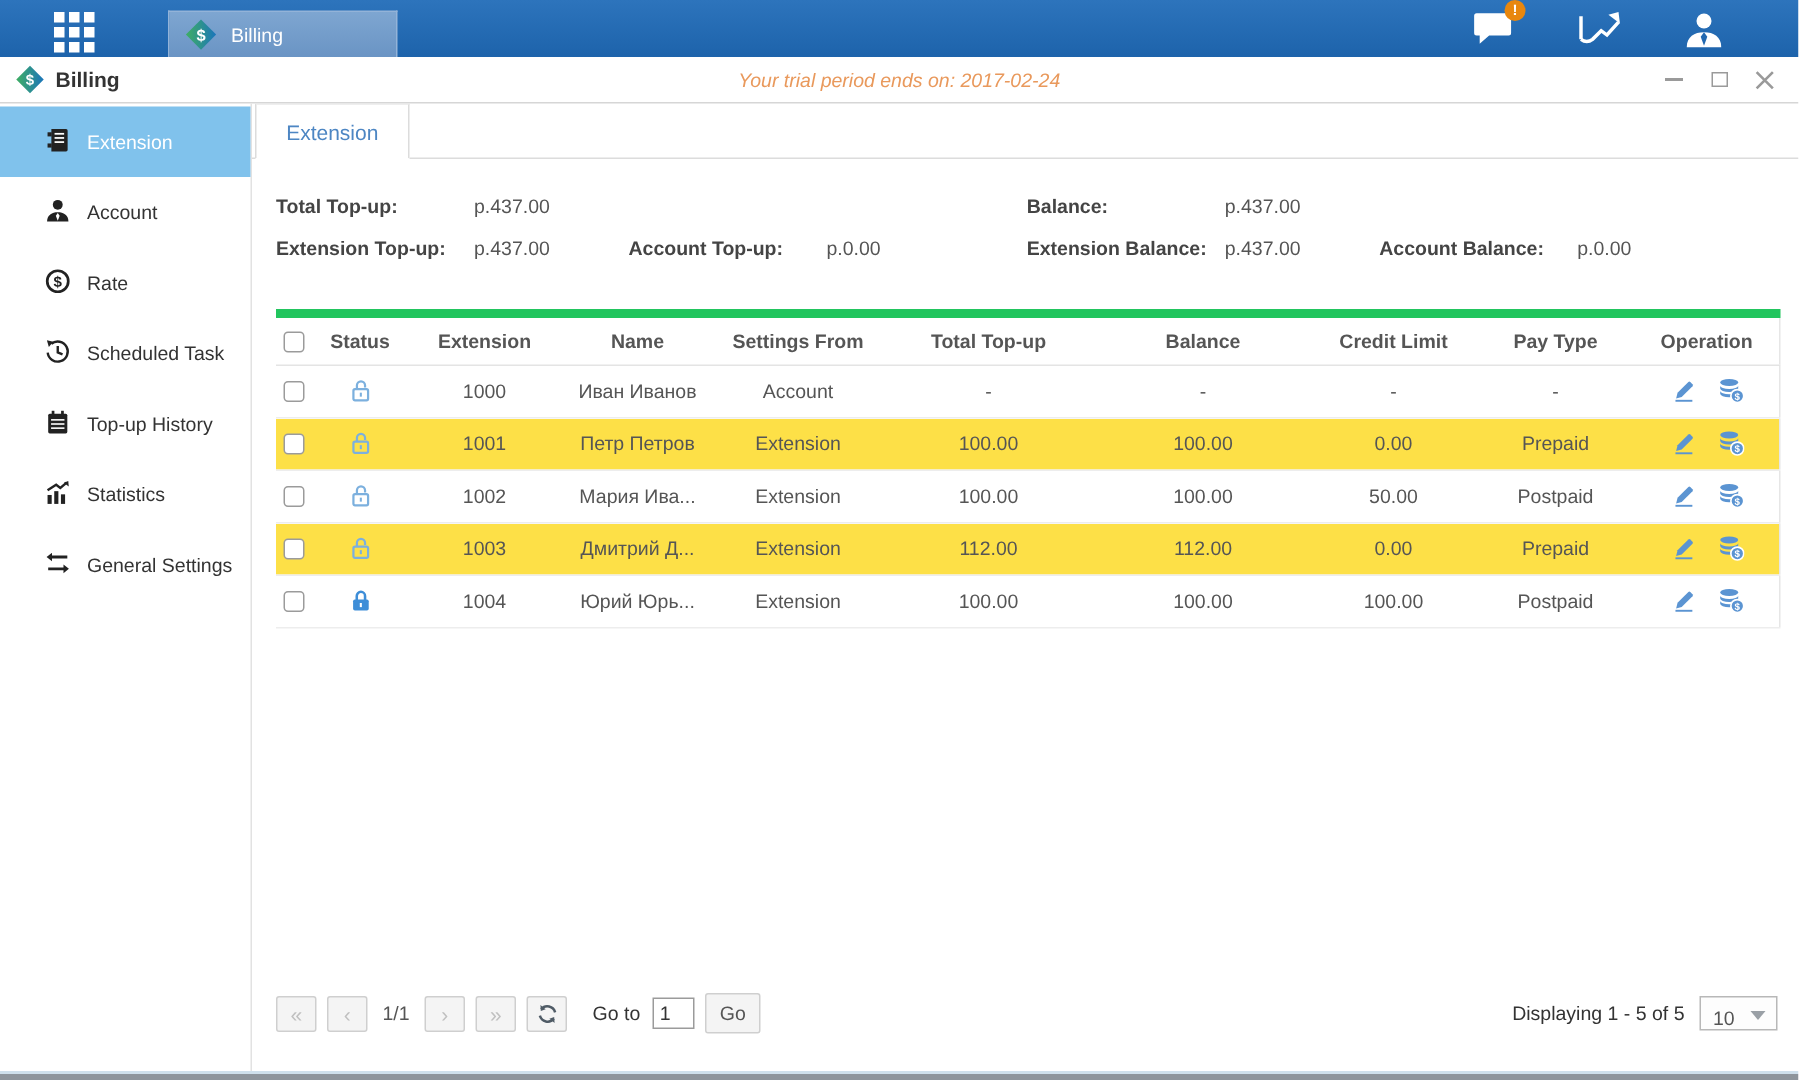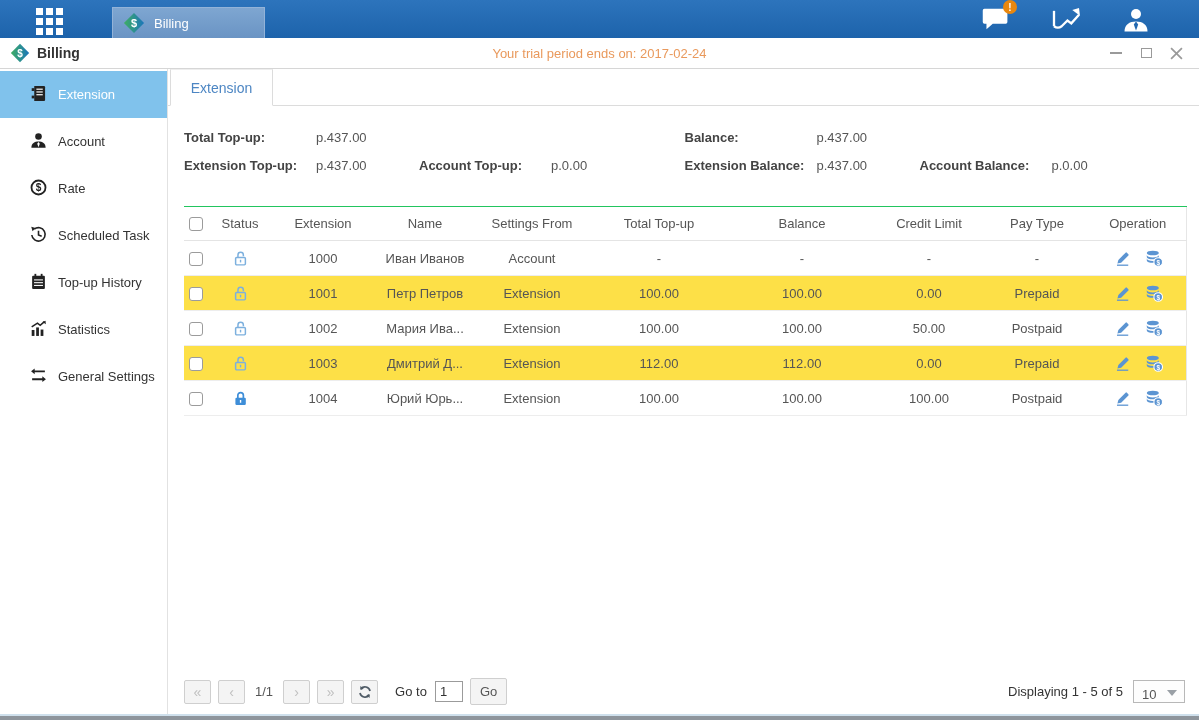--- a/index.html
+++ b/index.html
@@ -13,55 +13,55 @@
   .task-tab { margin-left:112px; width:153px; height:31px; background:linear-gradient(180deg,#7ea6d1,#6a94c4); border:1px solid #93b3d8; border-bottom:none; display:flex; align-items:center; gap:9px; padding-left:10px; color:#fff; cursor:pointer; }
   .task-tab .dico { width:22px; height:22px; }
   .tb-right { margin-left:auto; align-self:center; display:flex; align-items:center; gap:40px; margin-right:48px; }
   .tb-ic { position:relative; width:30px; height:26px; cursor:pointer; display:flex; align-items:center; justify-content:center; }
   .badge { position:absolute; top:-6px; right:-6px; width:14px; height:14px; border-radius:50%; background:#e8870e; color:#fff; font-size:10px; font-weight:bold; display:flex; align-items:center; justify-content:center; }
 
   
   .win-header { height:31px; background:#fff; border-bottom:1px solid #d6d6d6; display:flex; align-items:center; position:relative; }
   .win-title { display:flex; align-items:center; gap:7px; padding-left:10px; font-size:14px; font-weight:bold; color:#333; }
   .win-title .dico { width:20px; height:20px; }
-  .trial { position:absolute; left:0; right:0; text-align:center; color:#e9995c; font-size:13px; }
+  .trial { position:absolute; left:0; right:0; text-align:center; color:#e9995c; font-size:13px;font-style:italic; }
   .win-ctrls { margin-left:auto; display:flex; align-items:center; gap:16px; padding-right:16px; z-index:2; }
   .wc { width:14px; height:14px; display:flex; align-items:center; justify-content:center; cursor:pointer; }
   .wc-min i { display:block; width:12px; height:2px; background:#9a9a9a; }
   .wc-max i { display:block; width:11px; height:10px; border:1.5px solid #9a9a9a; }
 
   
   .app-body { display:flex; height:645px; }
   .sidebar { width:168px; border-right:1px solid #e2e2e2; background:#fff; flex-shrink:0; padding-top:2px; }
   .side-item { height:47px; display:flex; align-items:center; gap:11px; padding-left:30px; color:#333; cursor:pointer; }
   .side-item.active { background:#80c2ec; color:#fff; }
   .side-item svg { flex-shrink:0; }
 
   .main { flex:1; display:flex; flex-direction:column; min-width:0; }
 
   
   .tabstrip { height:37px; border-bottom:1px solid #dcdcdc; display:flex; padding-left:2px; flex-shrink:0; }
   .tab { min-width:103px; background:#fff; border:1px solid #dcdcdc; border-bottom:1px solid #fff; margin-bottom:-1px; border-top-color:#eee; display:flex; align-items:center; justify-content:center; color:#4d86c3; font-size:14px; cursor:pointer; }
 
-  .content { padding:0 14px 0 16px; display:flex; flex-direction:column; flex:1; min-height:0; }
+  .content { padding:0 14px 16px 16px; display:flex; flex-direction:column; flex:1; min-height:0; }
 
   
   .summary { display:flex; margin-top:24px; }
   .sum-col { width:50%; }
   .sum-row { margin-bottom:13px; white-space:nowrap; }
   .s-lbl { display:inline-block; width:132px; font-weight:bold; color:#444; }
   .s-val { display:inline-block; width:103px; color:#555; }
 
   
   .actions { display:flex; gap:9px; margin-top:20px; }
   .btn-blue { background:#3c92d5; color:#fff; border:none; border-radius:3px; padding:8px 15px; font-size:13px; font-family:inherit; cursor:pointer; }
 
   
   table { width:100%; border-collapse:collapse; table-layout:fixed; margin-top:20px; border-right:1px solid #e6e6e6; }
-  thead th { font-weight:normal; color:#555; height:34px; border-top:1px solid #22c55e; border-bottom:1px solid #e4e4e4; text-align:center; }
+  thead th { font-weight:bold; color:#555; height:34px; border-top:6px solid #22c55e; border-bottom:1px solid #e4e4e4; text-align:center; }
   tbody td { height:35px; text-align:center; border-bottom:1px solid #ededed; color:#555; overflow:hidden; white-space:nowrap; text-overflow:ellipsis; }
   tbody tr.alt { background:#fde047; }
   .cb { display:inline-block; width:14px; height:14px; border:1px solid #9b9b9b; border-radius:3px; background:#fff; vertical-align:middle; cursor:pointer; }
   .op-ic { display:inline-block; width:17px; height:17px; margin:0 7px; cursor:pointer; vertical-align:middle; }
   .lock-ic { display:inline-block; width:17px; height:17px; vertical-align:middle; }
 
   
   .foot { margin-top:auto; display:flex; align-items:center; padding-bottom:9px; flex-shrink:0; }
   .pgbtn { width:27px; height:24px; background:#f4f4f4; border:1px solid #cfcfcf; border-radius:2px; display:flex; align-items:center; justify-content:center; color:#c0c0c0; font-size:14px; margin-right:7px; cursor:pointer; }
   .pgbtn.en { color:#4f5b66; }

